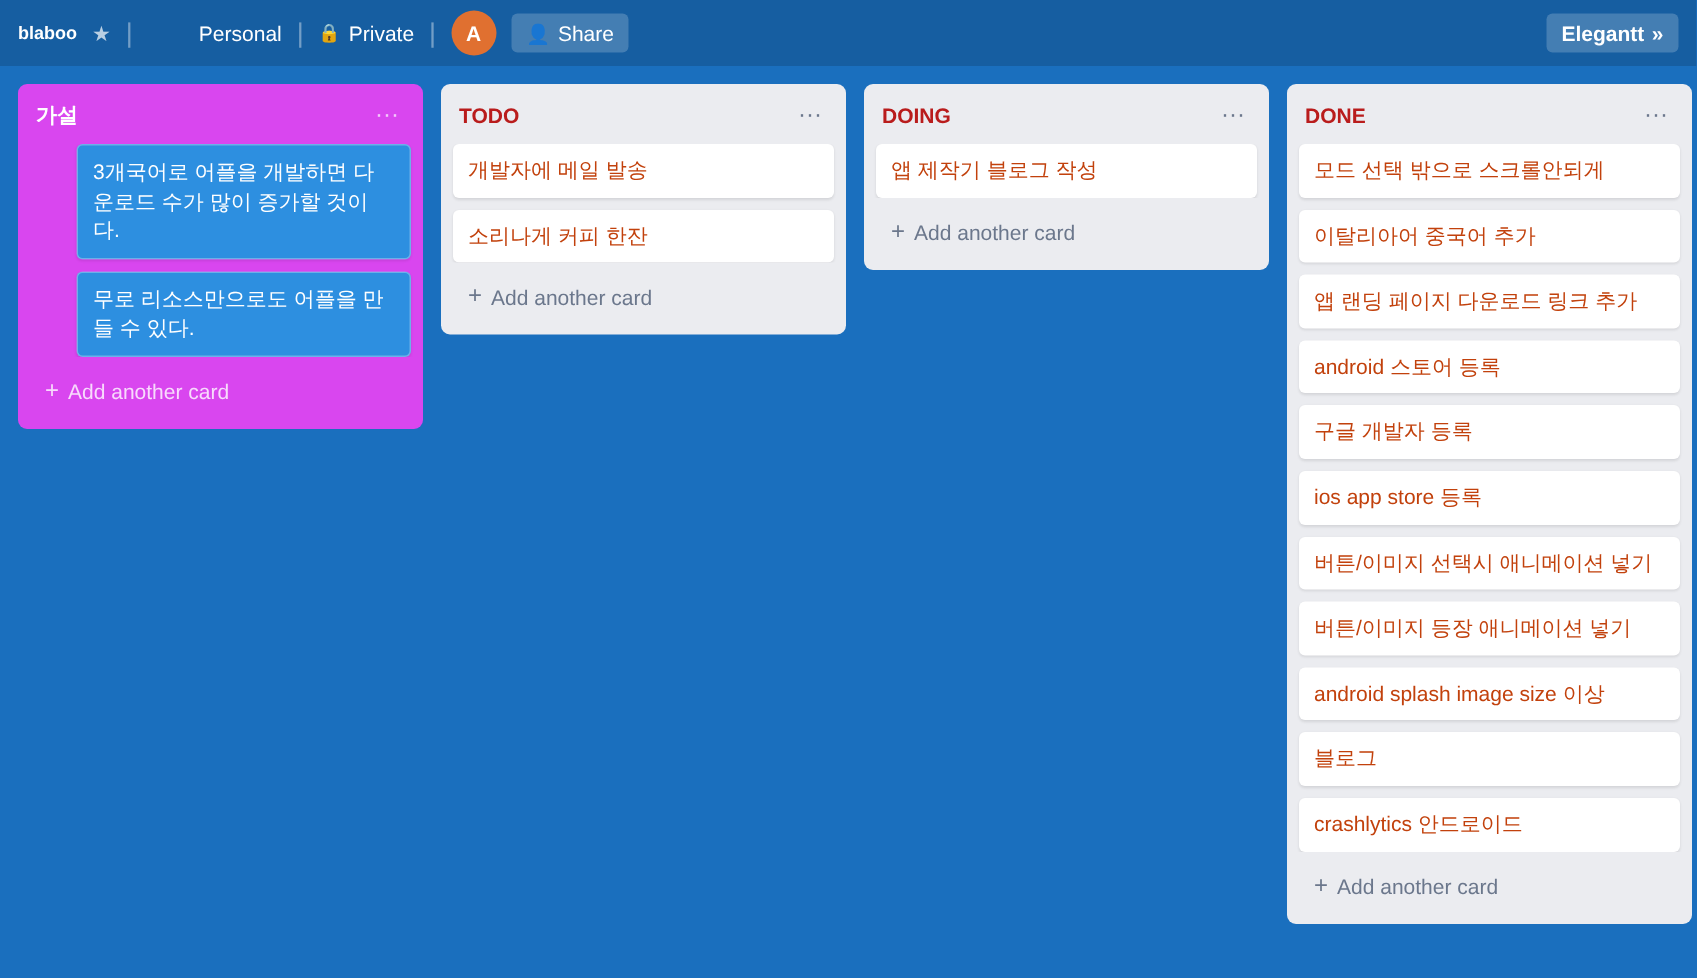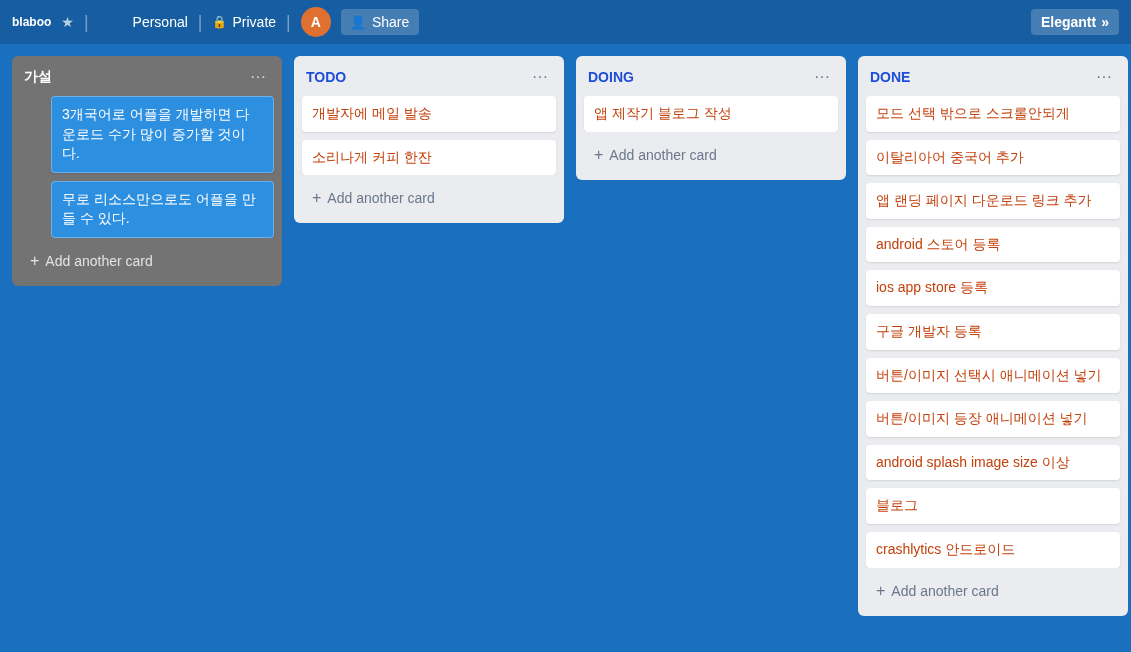--- a/index.html
+++ b/index.html
@@ -108,21 +108,21 @@
     }
     .column-header {
       display: flex;
       align-items: center;
       justify-content: space-between;
       padding: 10px 12px 8px;
     }
     .column-title {
       font-weight: 700;
       font-size: 14px;
-      color: #1d4ed8;
+      color: #b91c1c;
     }
     .column-menu-btn {
       background: none;
       border: none;
       cursor: pointer;
       color: #6b778c;
       font-size: 16px;
       padding: 2px 4px;
       border-radius: 3px;
     }
@@ -165,21 +165,21 @@
       border: none;
       text-align: left;
     }
     .add-icon {
       font-size: 16px;
       font-weight: 300;
     }
 
     
     .column-hypothesis {
-      background: #737373;
+      background: #d946ef;
     }
     .column-hypothesis .column-title {
       color: white;
     }
     .column-hypothesis .column-menu-btn {
       color: rgba(255,255,255,0.7);
     }
     .column-hypothesis .card {
       background: #2d8fe0;
       color: white;
@@ -263,22 +263,22 @@
     <div class="column column-done">
       <div class="column-header">
         <span class="column-title">DONE</span>
         <button class="column-menu-btn">···</button>
       </div>
       <div class="column-cards scrollbar-hidden">
         <div class="card">모드 선택 밖으로 스크롤안되게</div>
         <div class="card">이탈리아어 중국어 추가</div>
         <div class="card">앱 랜딩 페이지 다운로드 링크 추가</div>
         <div class="card">android 스토어 등록</div>
+        <div class="card">구글 개발자 등록</div>
         <div class="card">ios app store 등록</div>
-        <div class="card">구글 개발자 등록</div>
         <div class="card">버튼/이미지 선택시 애니메이션 넣기</div>
         <div class="card">버튼/이미지 등장 애니메이션 넣기</div>
         <div class="card">android splash image size 이상</div>
         <div class="card">블로그</div>
         <div class="card">crashlytics 안드로이드</div>
       </div>
       <button class="add-card-btn">
         <span class="add-icon">+</span>
         <span>Add another card</span>
       </button>

